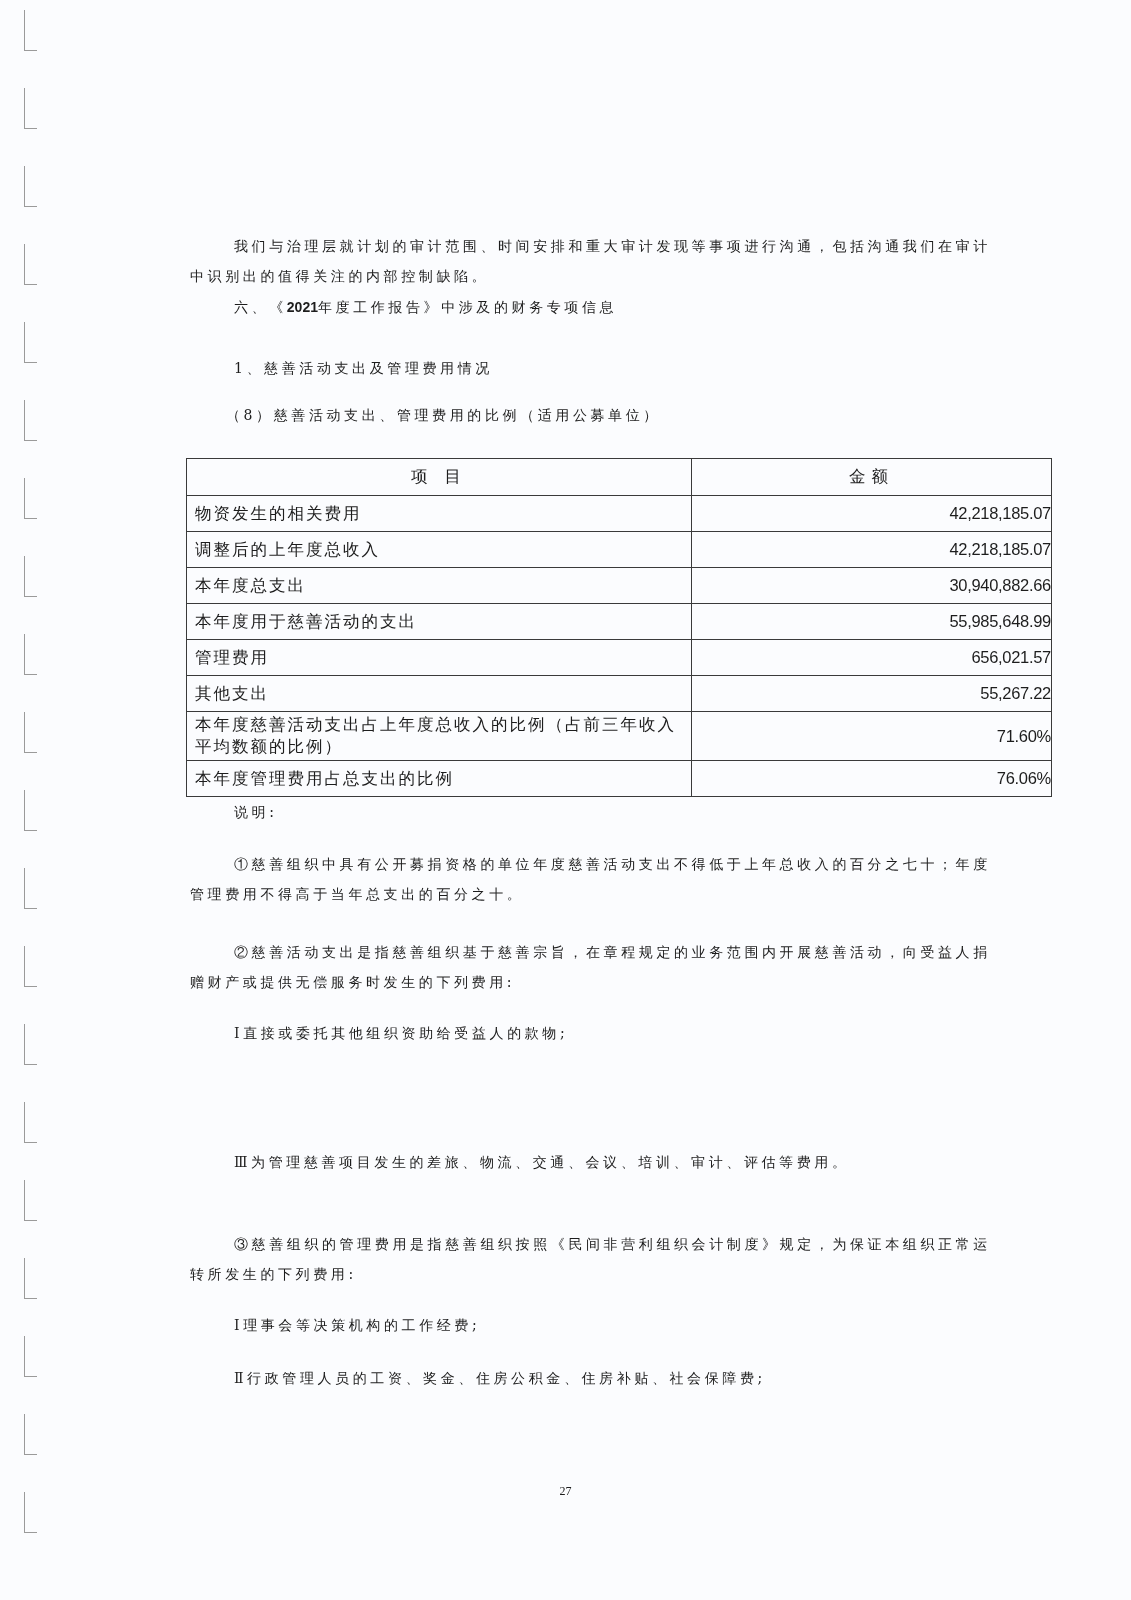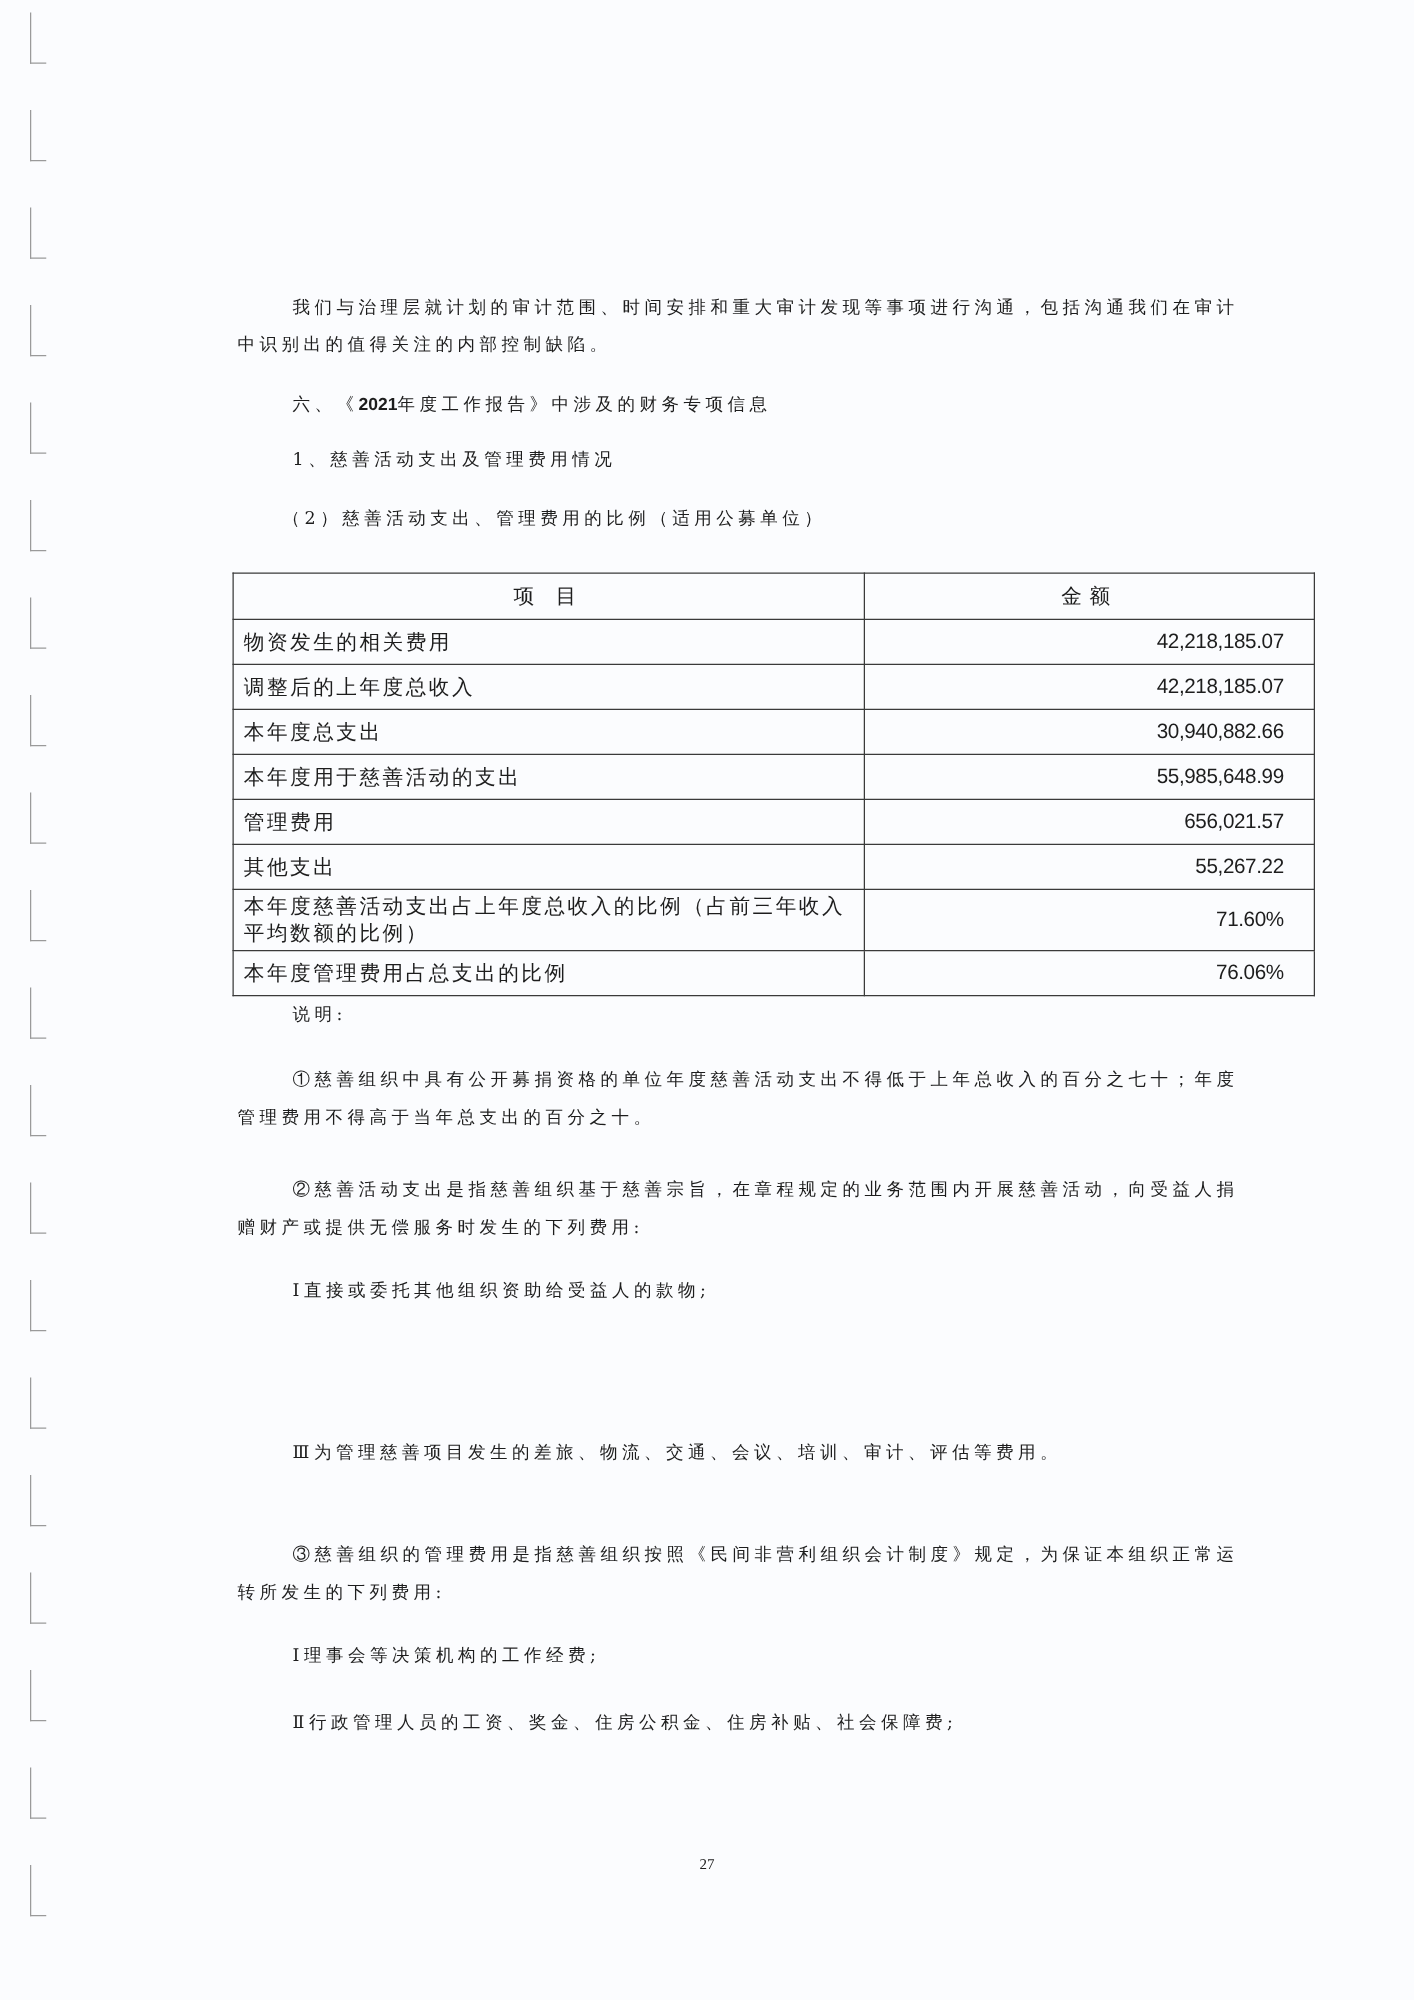--- a/index.html
+++ b/index.html
@@ -46,21 +46,21 @@
     font-weight: normal;
     letter-spacing: 2px;
   }
   table.fin th { text-align: center; height: 36px; letter-spacing: 6px; border-radius: 15px; }
   table.fin td.item { width: 488px; }
   table.fin td.amount {
     text-align: right;
     font-family: "Liberation Sans", sans-serif;
     font-size: 16.5px;
     letter-spacing: -0.3px;
-    padding-right: 24px;
+    padding-right: 0;
   }
   table.fin tr.tall td { height: 48px; line-height: 22px; }
   .page-number {
     position: absolute; left: 0; width: 1131px; top: 1484px;
     text-align: center; font-size: 12px;
     font-family: "Liberation Serif", serif;
   }
 </style>
 </head>
 <body>
@@ -85,25 +85,25 @@
   <div class="binding-mark" style="top:1248px"></div>
   <div class="binding-mark" style="top:1326px"></div>
   <div class="binding-mark" style="top:1404px"></div>
   <div class="binding-mark" style="top:1482px"></div>
 </div>
 
 <div class="page">
 
   <p class="para" style="top:231px">我们与治理层就计划的审计范围、时间安排和重大审计发现等事项进行沟通，包括沟通我们在审计中识别出的值得关注的内部控制缺陷。</p>
 
-  <p class="para heading" style="top:308px"><span>六、</span><span>《</span><b>2021</b><span>年度工作报告》中涉及的财务专项信息</span></p>
+  <p class="para heading" style="top:292px"><span>六、</span><span>《</span><b>2021</b><span>年度工作报告》中涉及的财务专项信息</span></p>
 
   <p class="para" style="top:353px">1、慈善活动支出及管理费用情况</p>
 
-  <p class="para" style="top:400px; text-indent:36px">（2）慈善活动支出、管理费用的比例（适用公募单位）</p>
+  <p class="para" style="top:400px; text-indent:36px">（8）慈善活动支出、管理费用的比例（适用公募单位）</p>
 
   <table class="fin">
     <tbody>
         <tr>
       <th>项 目</th>
       <th>金额</th>
     </tr>
     <tr>
       <td class="item">物资发生的相关费用</td>
       <td class="amount">42,218,185.07</td>

